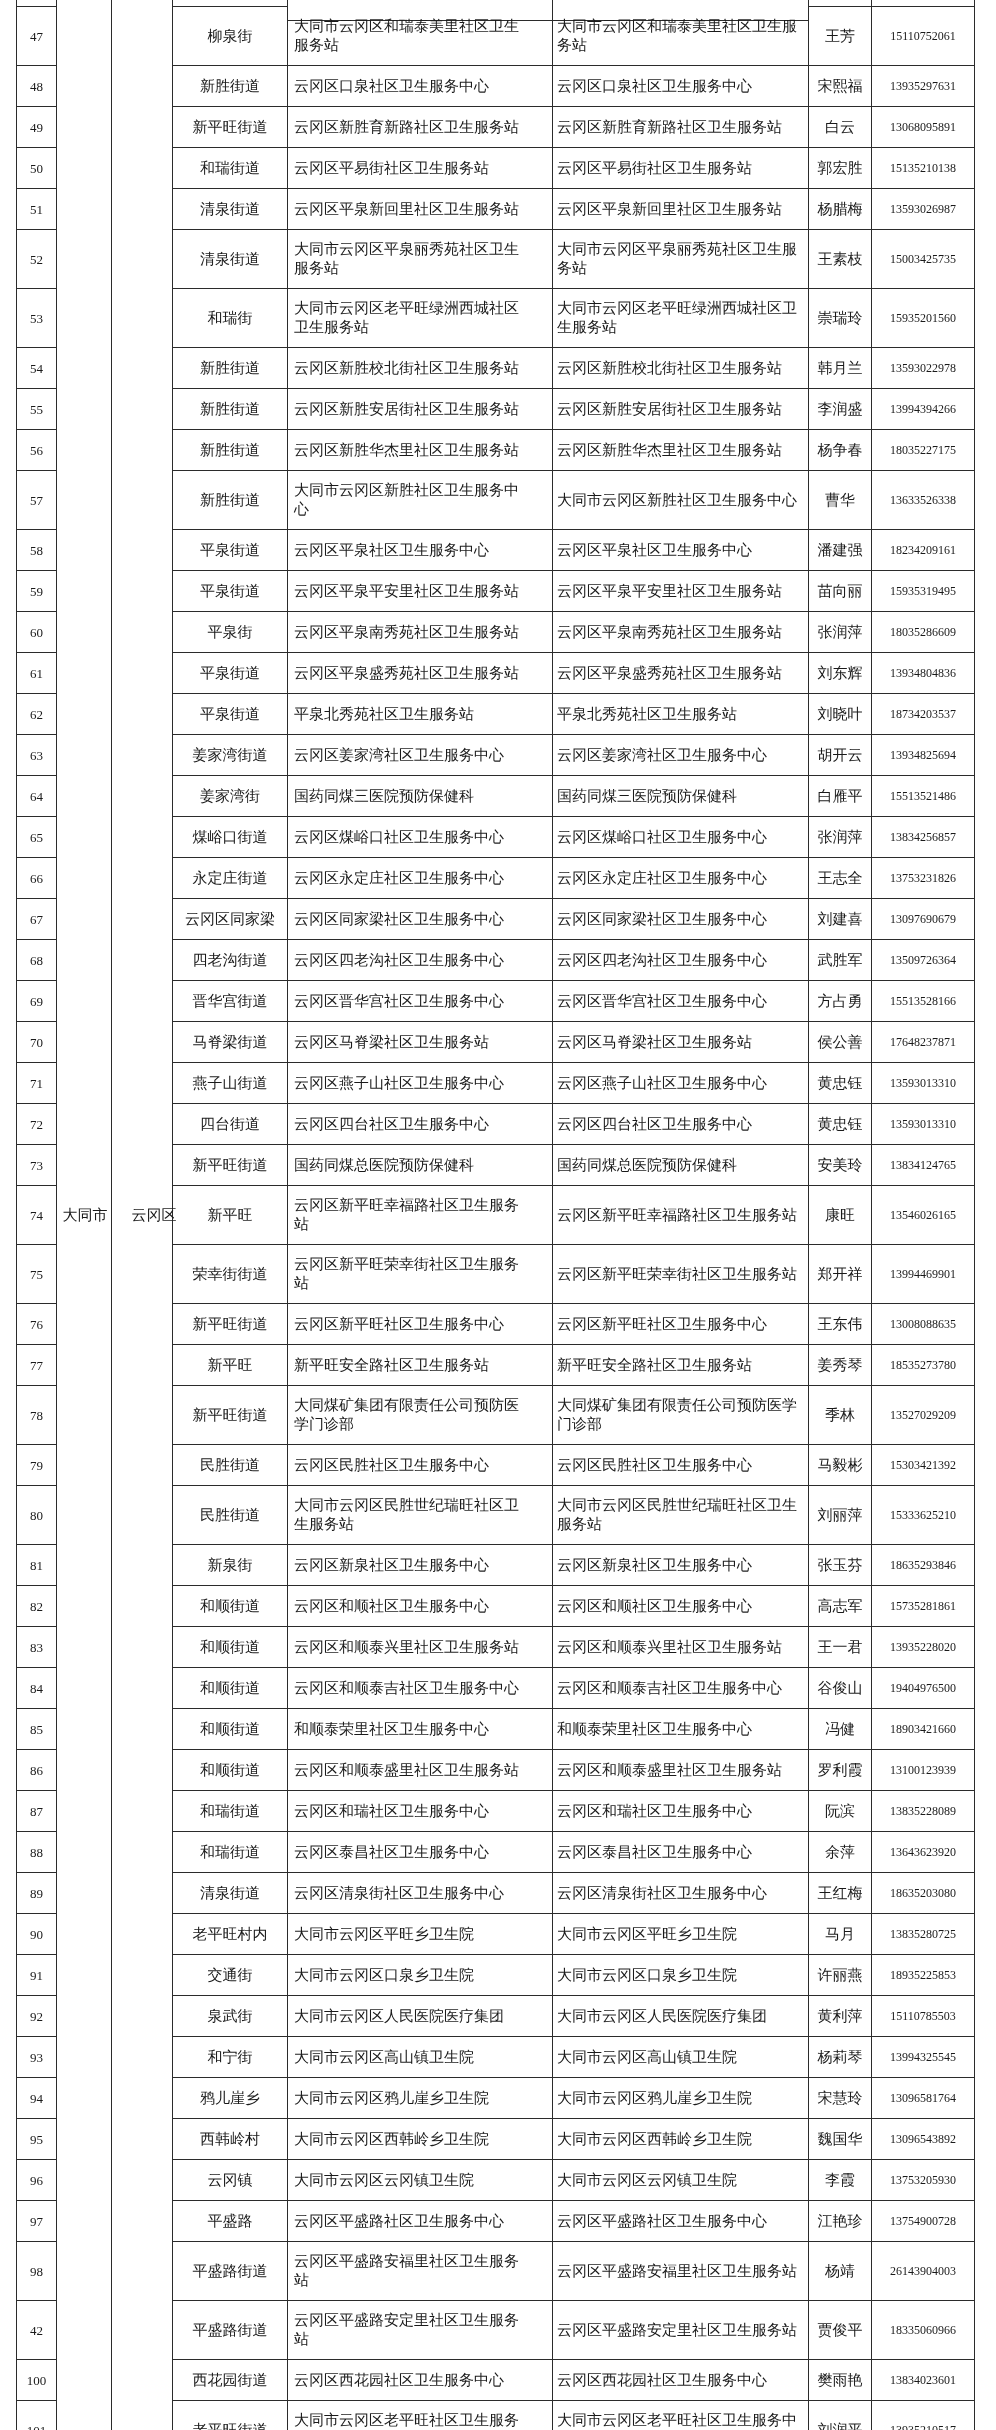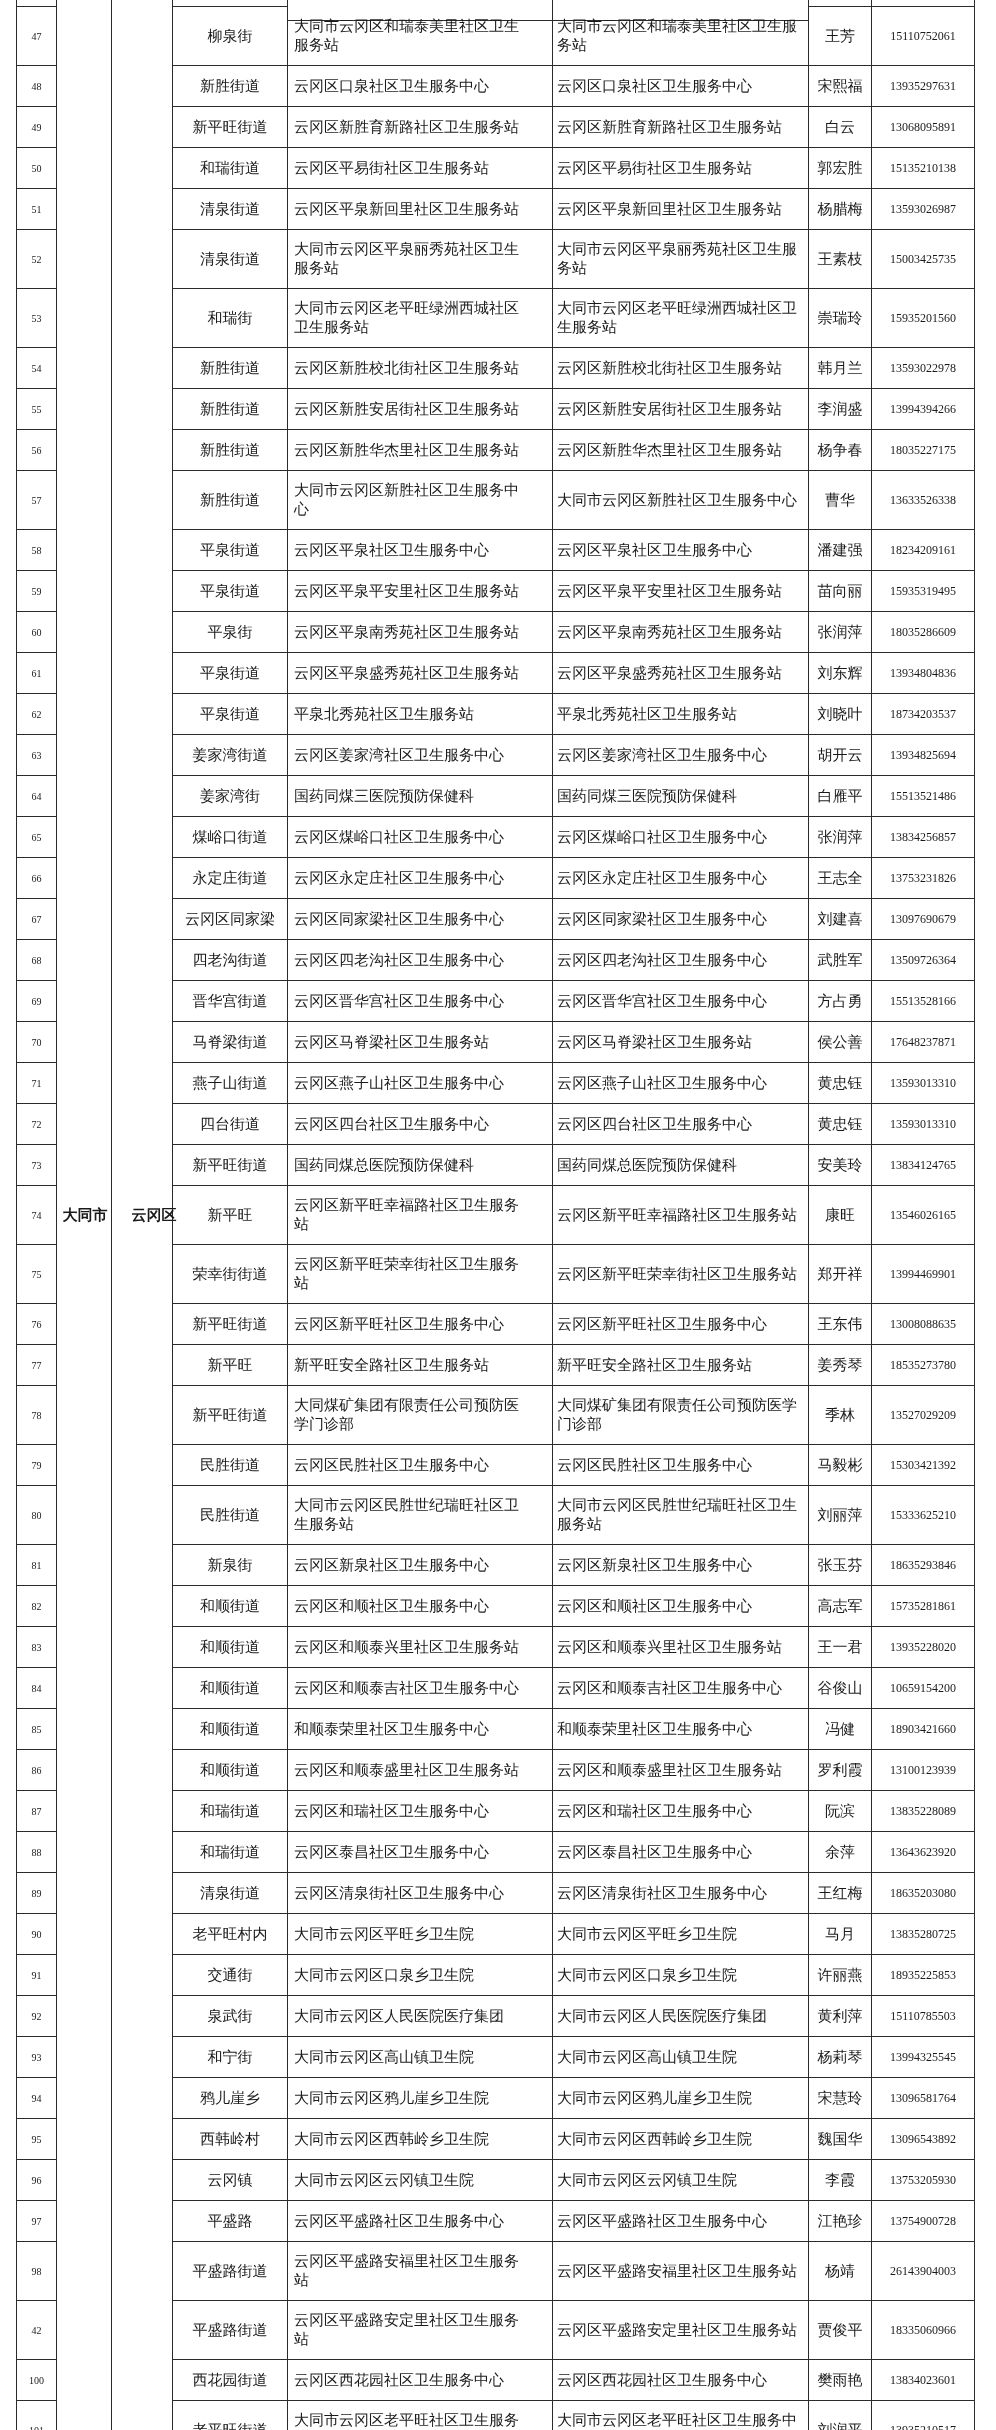--- a/index.html
+++ b/index.html
@@ -20,31 +20,31 @@
   .cell{
     box-sizing:border-box;
     border-right:1px solid #2b2b2b;
     border-bottom:1px solid #2b2b2b;
     display:flex;align-items:center;justify-content:center;
     line-height:19px;
     font-size:15px;
     word-break:break-all;
     text-align:center;
   }
-  .c-no{width:41px;border-left:1px solid #2b2b2b;font-size:10px;}
+  .c-no{width:41px;border-left:1px solid #2b2b2b;font-size:13px;}
   .c-city{width:55px;border-bottom:none;}
   .c-district{width:61px;border-bottom:none;}
   .c-street{width:115px;padding:2px 4px;}
   .c-org1{width:265px;justify-content:flex-start;text-align:left;padding:10px 20px 10px 6px;}
   .c-org2{width:256px;justify-content:flex-start;text-align:left;padding:10px 2px 10px 4px;}
   .c-contact{width:63px;padding:2px 3px;}
   .c-phone{width:103px;font-size:12px;}
   .merged-label{
     position:absolute;top:50%;transform:translate(-50%,-50%);
-    font-size:15px;white-space:nowrap;z-index:2;font-weight:bold;
+    font-size:15px;white-space:nowrap;z-index:2;
   }
   .city-label{left:85px;}
   .district-label{left:154px;}
 </style>
 </head>
 <body>
 
 <div class="page">
 
   <div class="table-wrap">
@@ -431,21 +431,21 @@
     <div class="cell c-phone">13935228020</div>
   </div>
         <div class="row">
     <div class="cell c-no">84</div>
     <div class="cell c-city"></div>
     <div class="cell c-district"></div>
     <div class="cell c-street">和顺街道</div>
     <div class="cell c-org1">云冈区和顺泰吉社区卫生服务中心</div>
     <div class="cell c-org2">云冈区和顺泰吉社区卫生服务中心</div>
     <div class="cell c-contact">谷俊山</div>
-    <div class="cell c-phone">10659154200</div>
+    <div class="cell c-phone">19404976500</div>
   </div>
         <div class="row">
     <div class="cell c-no">85</div>
     <div class="cell c-city"></div>
     <div class="cell c-district"></div>
     <div class="cell c-street">和顺街道</div>
     <div class="cell c-org1">和顺泰荣里社区卫生服务中心</div>
     <div class="cell c-org2">和顺泰荣里社区卫生服务中心</div>
     <div class="cell c-contact">冯健</div>
     <div class="cell c-phone">18903421660</div>

